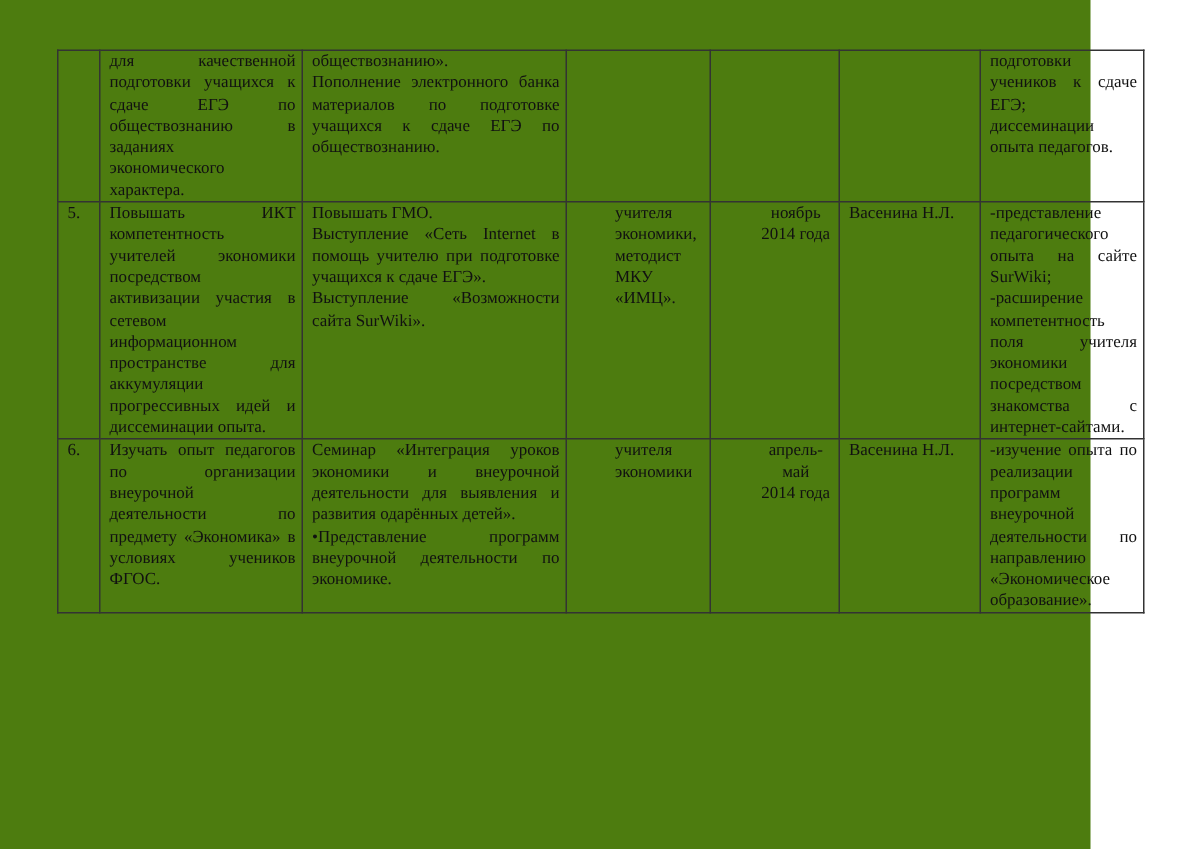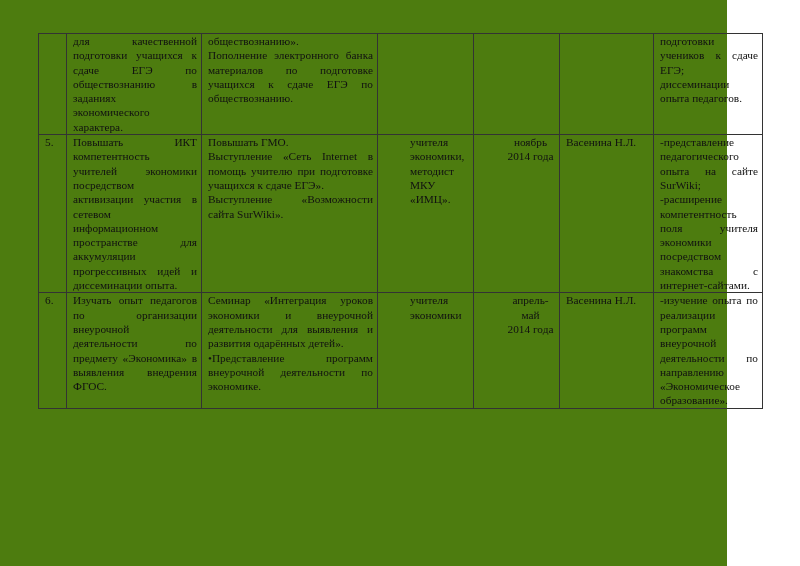--- a/index.html
+++ b/index.html
@@ -119,21 +119,21 @@
           </td>
   </tr>
         <tr style="height: 109px;">
     <td class="num">6.</td>
     <td>
             <span class="jline">Изучать опыт педагогов</span>
             <span class="jline">по организации</span>
             <span class="lline">внеурочной</span>
             <span class="jline">деятельности по</span>
             <span class="jline">предмету «Экономика» в</span>
-            <span class="jline">выявления внедрения</span>
+            <span class="jline">условиях учеников</span>
             <span class="lline">ФГОС.</span>
           </td>
     <td>
             <span class="jline">Семинар «Интеграция уроков</span>
             <span class="jline">экономики и внеурочной</span>
             <span class="jline">деятельности для выявления и</span>
             <span class="lline">развития одарённых детей».</span>
             <span class="jline">•Представление программ</span>
             <span class="jline">внеурочной деятельности по</span>
             <span class="lline">экономике.</span>

